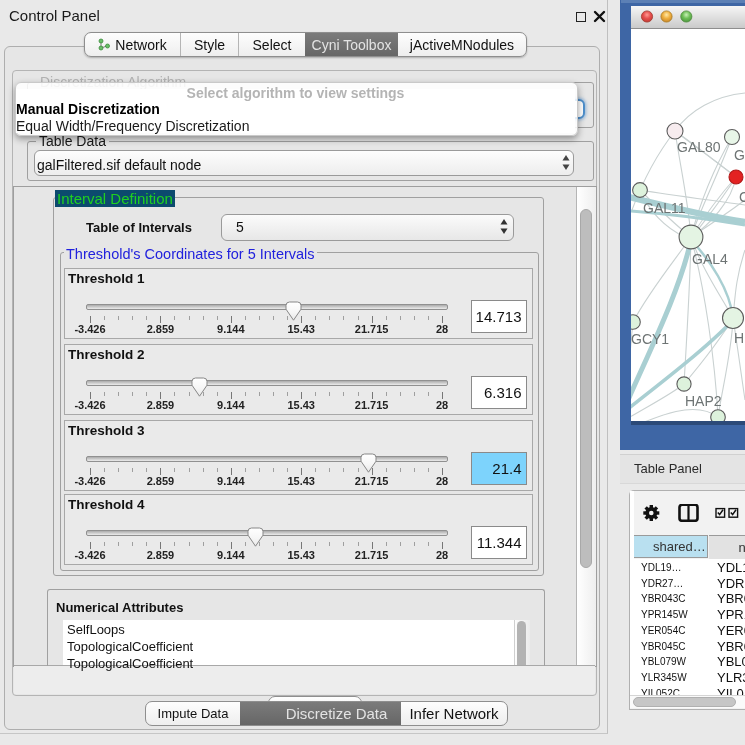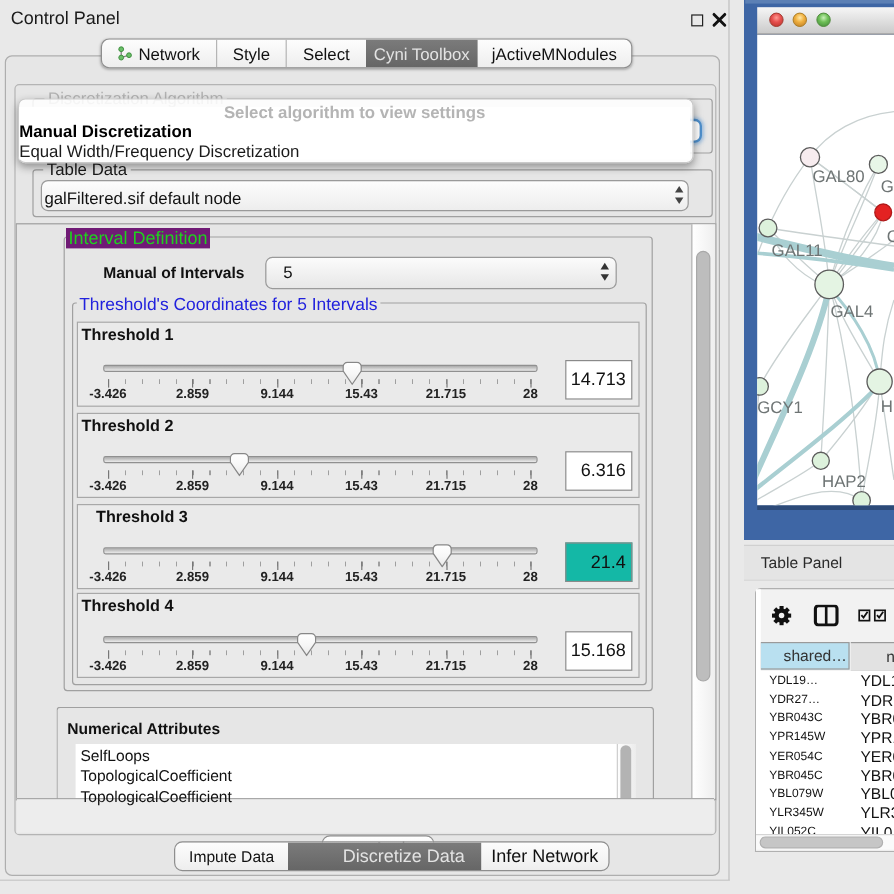--- a/index.html
+++ b/index.html
@@ -54,23 +54,23 @@
 
   <div class="abs" style="left:13px;top:186px;width:582px;height:479px;border:1px solid #9e9e9e;background:#e6e6e6;"></div>
 
   <div class="abs" style="left:576px;top:187px;width:19px;height:478px;background:linear-gradient(90deg,#ffffff,#eeeeee);border-left:1px solid #b5b5b5;"></div>
   <div class="abs" style="left:580px;top:209px;width:10px;height:357px;background:#bdbdbd;border:1px solid #a8a8a8;border-radius:6px;"></div>
 
   <div class="abs" style="left:14px;top:665px;width:581px;height:29px;background:#ededed;border-top:1px solid #a8a8a8;box-sizing:border-box;"></div>
   <div class="abs" style="left:268px;top:696px;width:66px;height:18px;background:linear-gradient(#ffffff,#e9e9e9);border:1px solid #8f8f8f;border-radius:7px;display:flex;align-items:center;justify-content:center;font-size:13px;color:#111;padding-left:26px;">Apply</div>
 
   <div class="abs" style="left:53px;top:197px;width:489px;height:377px;border:1px solid #a0a0a0;border-radius:3px;"></div>
-  <div class="lab" style="left:55px;top:190px;font-size:15px;color:#1fd11f;background:#701a75;padding:0 2px;">Interval Definition</div>
-
-  <div class="lab" style="left:86px;top:220px;font-size:13px;font-weight:bold;color:#111;">Manual of Intervals</div>
+  <div class="lab" style="left:55px;top:190px;font-size:15px;color:#1fd11f;background:#0c4a6e;padding:0 2px;">Interval Definition</div>
+
+  <div class="lab" style="left:86px;top:220px;font-size:13px;font-weight:bold;color:#111;">Table of Intervals</div>
   <div class="abs" style="left:221px;top:214px;width:291px;height:25px;background:linear-gradient(#fbfbfb,#e7e7e7);border:1px solid #9a9a9a;border-radius:6px;"></div>
   <div class="lab" style="left:236px;top:219px;font-size:14px;color:#111;">5</div>
   <svg class="abs" style="left:499px;top:218px" width="10" height="17" viewBox="0 0 10 17">
     <path d="M5,1 L8.5,6.5 L1.5,6.5 Z" fill="#333"></path>
       <path d="M5,16 L8.5,10.5 L1.5,10.5 Z" fill="#333"></path>
   </svg>
 
   <div class="abs" style="left:60px;top:252px;width:477px;height:317px;border:1px solid #a0a0a0;border-radius:3px;"></div>
   <div class="lab" style="left:64px;top:245.5px;font-size:14.5px;color:#2121dd;background:#e6e6e6;padding:0 2px;">Threshold's Coordinates for 5 Intervals</div>
 
@@ -123,21 +123,21 @@
           <linearGradient id="th1" x1="0" y1="0" x2="0" y2="1">
       <stop offset="0" stop-color="#ffffff"></stop>
             <stop offset="0.55" stop-color="#f6f6f6"></stop>
             <stop offset="1" stop-color="#e8e8e8"></stop>
           </linearGradient>
         </defs>
     <path d="M1,4.5 A3.5,3.5 0 0 1 4.5,1 L12.5,1 A3.5,3.5 0 0 1 16,4.5 L16,8.2 L8.5,19.2 L1,8.2 Z" fill="url(#th1)" stroke="#878787" stroke-width="1"></path>
   </svg>
       <div class="abs" style="left:470.5px;top:376px;width:56px;height:33px;box-sizing:border-box;background:#fff;border:1px solid #8a8a8a;display:flex;align-items:center;justify-content:flex-end;padding-right:4px;font-size:15px;color:#111;">6.316</div>
       <div class="abs" style="left:64px;top:420px;width:466.5px;height:69px;border:1px solid #a8a8a8;background:#eaeaea;"></div>
-      <div class="lab" style="left:68px;top:422.5px;font-size:13.5px;font-weight:bold;color:#111;margin-left:12px;">Threshold 3</div>
+      <div class="lab" style="left:68px;top:422.5px;font-size:13.5px;font-weight:bold;color:#111;">Threshold 3</div>
       <div class="abs" style="left:86px;top:456px;width:360px;height:4px;background:linear-gradient(#ababab,#ececec);border:1px solid #909090;border-radius:2px;"></div>
       <div class="abs" style="left:89.6px;top:467.5px;width:353px;height:4.3px;background:repeating-linear-gradient(90deg,#9f9f9f 0,#9f9f9f 1px,transparent 1px,transparent 14.08px);"></div>
       <div class="abs" style="left:90px;top:467.5px;width:1px;height:7px;background:#777;"></div>
       <div class="lab" style="left:90px;top:474.5px;font-size:11px;font-weight:bold;color:#222;transform:translateX(-50%);">-3.426</div>
       <div class="abs" style="left:160.4px;top:467.5px;width:1px;height:7px;background:#777;"></div>
       <div class="lab" style="left:160.4px;top:474.5px;font-size:11px;font-weight:bold;color:#222;transform:translateX(-50%);">2.859</div>
       <div class="abs" style="left:230.8px;top:467.5px;width:1px;height:7px;background:#777;"></div>
       <div class="lab" style="left:230.8px;top:474.5px;font-size:11px;font-weight:bold;color:#222;transform:translateX(-50%);">9.144</div>
       <div class="abs" style="left:301.2px;top:467.5px;width:1px;height:7px;background:#777;"></div>
       <div class="lab" style="left:301.2px;top:474.5px;font-size:11px;font-weight:bold;color:#222;transform:translateX(-50%);">15.43</div>
@@ -148,21 +148,21 @@
       <svg class="abs" style="left:359.6px;top:452.5px" width="17" height="20" viewBox="0 0 17 20">
     <defs>
           <linearGradient id="th2" x1="0" y1="0" x2="0" y2="1">
       <stop offset="0" stop-color="#ffffff"></stop>
             <stop offset="0.55" stop-color="#f6f6f6"></stop>
             <stop offset="1" stop-color="#e8e8e8"></stop>
           </linearGradient>
         </defs>
     <path d="M1,4.5 A3.5,3.5 0 0 1 4.5,1 L12.5,1 A3.5,3.5 0 0 1 16,4.5 L16,8.2 L8.5,19.2 L1,8.2 Z" fill="url(#th2)" stroke="#878787" stroke-width="1"></path>
   </svg>
-      <div class="abs" style="left:470.5px;top:452px;width:56px;height:33px;box-sizing:border-box;background:#14b8a6;border:1px solid #8a8a8a;display:flex;align-items:center;justify-content:flex-end;padding-right:4px;font-size:15px;color:#111;">21.4</div>
+      <div class="abs" style="left:470.5px;top:452px;width:56px;height:33px;box-sizing:border-box;background:#7dd3fc;border:1px solid #8a8a8a;display:flex;align-items:center;justify-content:flex-end;padding-right:4px;font-size:15px;color:#111;">21.4</div>
       <div class="abs" style="left:64px;top:494px;width:466.5px;height:69px;border:1px solid #a8a8a8;background:#eaeaea;"></div>
       <div class="lab" style="left:68px;top:496.5px;font-size:13.5px;font-weight:bold;color:#111;">Threshold 4</div>
       <div class="abs" style="left:86px;top:530px;width:360px;height:4px;background:linear-gradient(#ababab,#ececec);border:1px solid #909090;border-radius:2px;"></div>
       <div class="abs" style="left:89.6px;top:541.5px;width:353px;height:4.3px;background:repeating-linear-gradient(90deg,#9f9f9f 0,#9f9f9f 1px,transparent 1px,transparent 14.08px);"></div>
       <div class="abs" style="left:90px;top:541.5px;width:1px;height:7px;background:#777;"></div>
       <div class="lab" style="left:90px;top:548.5px;font-size:11px;font-weight:bold;color:#222;transform:translateX(-50%);">-3.426</div>
       <div class="abs" style="left:160.4px;top:541.5px;width:1px;height:7px;background:#777;"></div>
       <div class="lab" style="left:160.4px;top:548.5px;font-size:11px;font-weight:bold;color:#222;transform:translateX(-50%);">2.859</div>
       <div class="abs" style="left:230.8px;top:541.5px;width:1px;height:7px;background:#777;"></div>
       <div class="lab" style="left:230.8px;top:548.5px;font-size:11px;font-weight:bold;color:#222;transform:translateX(-50%);">9.144</div>
@@ -175,21 +175,21 @@
       <svg class="abs" style="left:246.9px;top:526.5px" width="17" height="20" viewBox="0 0 17 20">
     <defs>
           <linearGradient id="th3" x1="0" y1="0" x2="0" y2="1">
       <stop offset="0" stop-color="#ffffff"></stop>
             <stop offset="0.55" stop-color="#f6f6f6"></stop>
             <stop offset="1" stop-color="#e8e8e8"></stop>
           </linearGradient>
         </defs>
     <path d="M1,4.5 A3.5,3.5 0 0 1 4.5,1 L12.5,1 A3.5,3.5 0 0 1 16,4.5 L16,8.2 L8.5,19.2 L1,8.2 Z" fill="url(#th3)" stroke="#878787" stroke-width="1"></path>
   </svg>
-      <div class="abs" style="left:470.5px;top:526px;width:56px;height:33px;box-sizing:border-box;background:#fff;border:1px solid #8a8a8a;display:flex;align-items:center;justify-content:flex-end;padding-right:4px;font-size:15px;color:#111;">15.168</div>
+      <div class="abs" style="left:470.5px;top:526px;width:56px;height:33px;box-sizing:border-box;background:#fff;border:1px solid #8a8a8a;display:flex;align-items:center;justify-content:flex-end;padding-right:4px;font-size:15px;color:#111;">11.344</div>
     </div>
 
   <div class="abs" style="left:47px;top:589px;width:496px;height:76px;border:1px solid #a0a0a0;border-top-left-radius:3px;border-top-right-radius:3px;border-bottom:none;"></div>
   <div class="lab" style="left:56px;top:600px;font-size:13px;font-weight:bold;color:#111;">Numerical Attributes</div>
   <div class="abs" style="left:63px;top:620px;width:451px;height:45px;background:#fff;"></div>
   <div class="lab" style="left:67px;top:622px;font-size:13px;color:#111;">SelfLoops</div>
   <div class="lab" style="left:67px;top:639px;font-size:13px;color:#111;">TopologicalCoefficient</div>
   <div class="lab" style="left:67px;top:656px;font-size:13px;color:#111;">TopologicalCoefficient</div>
   <div class="abs" style="left:514px;top:620px;width:15px;height:45px;background:linear-gradient(90deg,#fdfdfd,#ececec);border-left:1px solid #cfcfcf;"></div>
   <div class="abs" style="left:517px;top:621px;width:9px;height:44px;background:#b3b3b3;border-radius:5px 5px 0 0;"></div>

